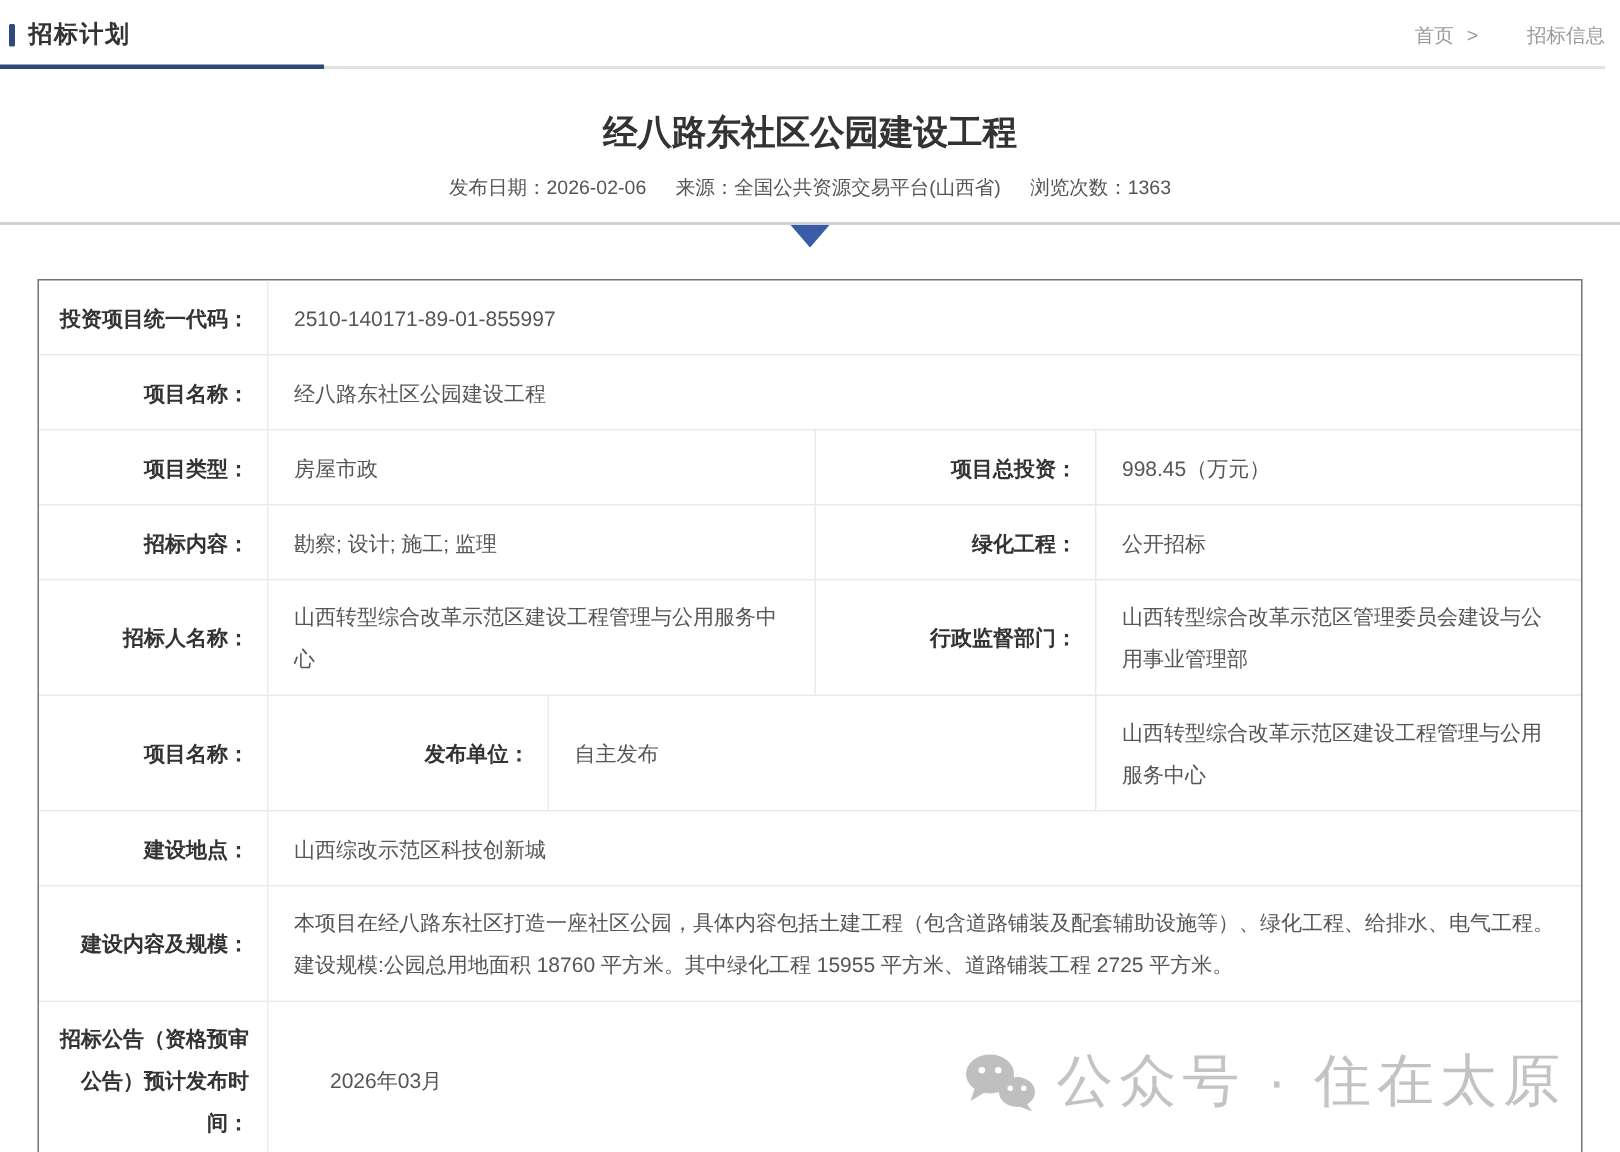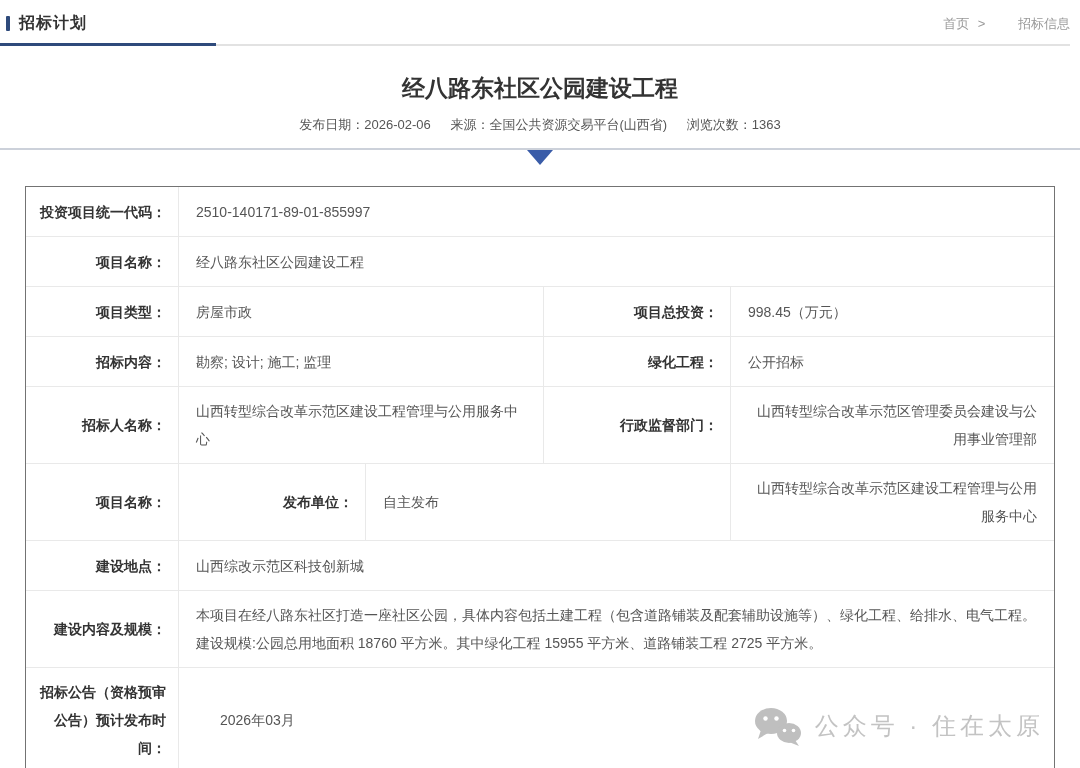--- a/index.html
+++ b/index.html
@@ -103,34 +103,34 @@
     justify-content: flex-end;
     text-align: right;
     font-weight: 700;
     color: #333;
     border-right: 1px solid #e9e9e9;
     padding: 10px 12px;
   }
   .cell-value { flex: 1; color: #555; padding: 10px 17px; }
   .cell-value.narrow { flex: none; width: 365px; border-right: 1px solid #e9e9e9; }
   .cell-label.second { width: 187px; }
-  .cell-value.wide2 { flex: 1; text-align: right; }
+  .cell-value.wide2 { flex: 1; }
   .h-s  { min-height: 50px; }
   .h-m  { min-height: 74px; }
   .h-c  { min-height: 76px; }
   .h-xl { min-height: 96px; gap: 24px; }
 
   
   .watermark {
     position: absolute;
     right: 36px; bottom: 22px;
     display: flex;
     align-items: center;
     color: #c3c3c3;
-    font-size: 24px;
+    font-size: 38px;
     letter-spacing: 4px;
     pointer-events: none;
   }
   .watermark svg { margin-right: 12px; }
 </style>
 </head>
 <body>
 
 <header class="topbar">
   <div class="topbar-inner">

